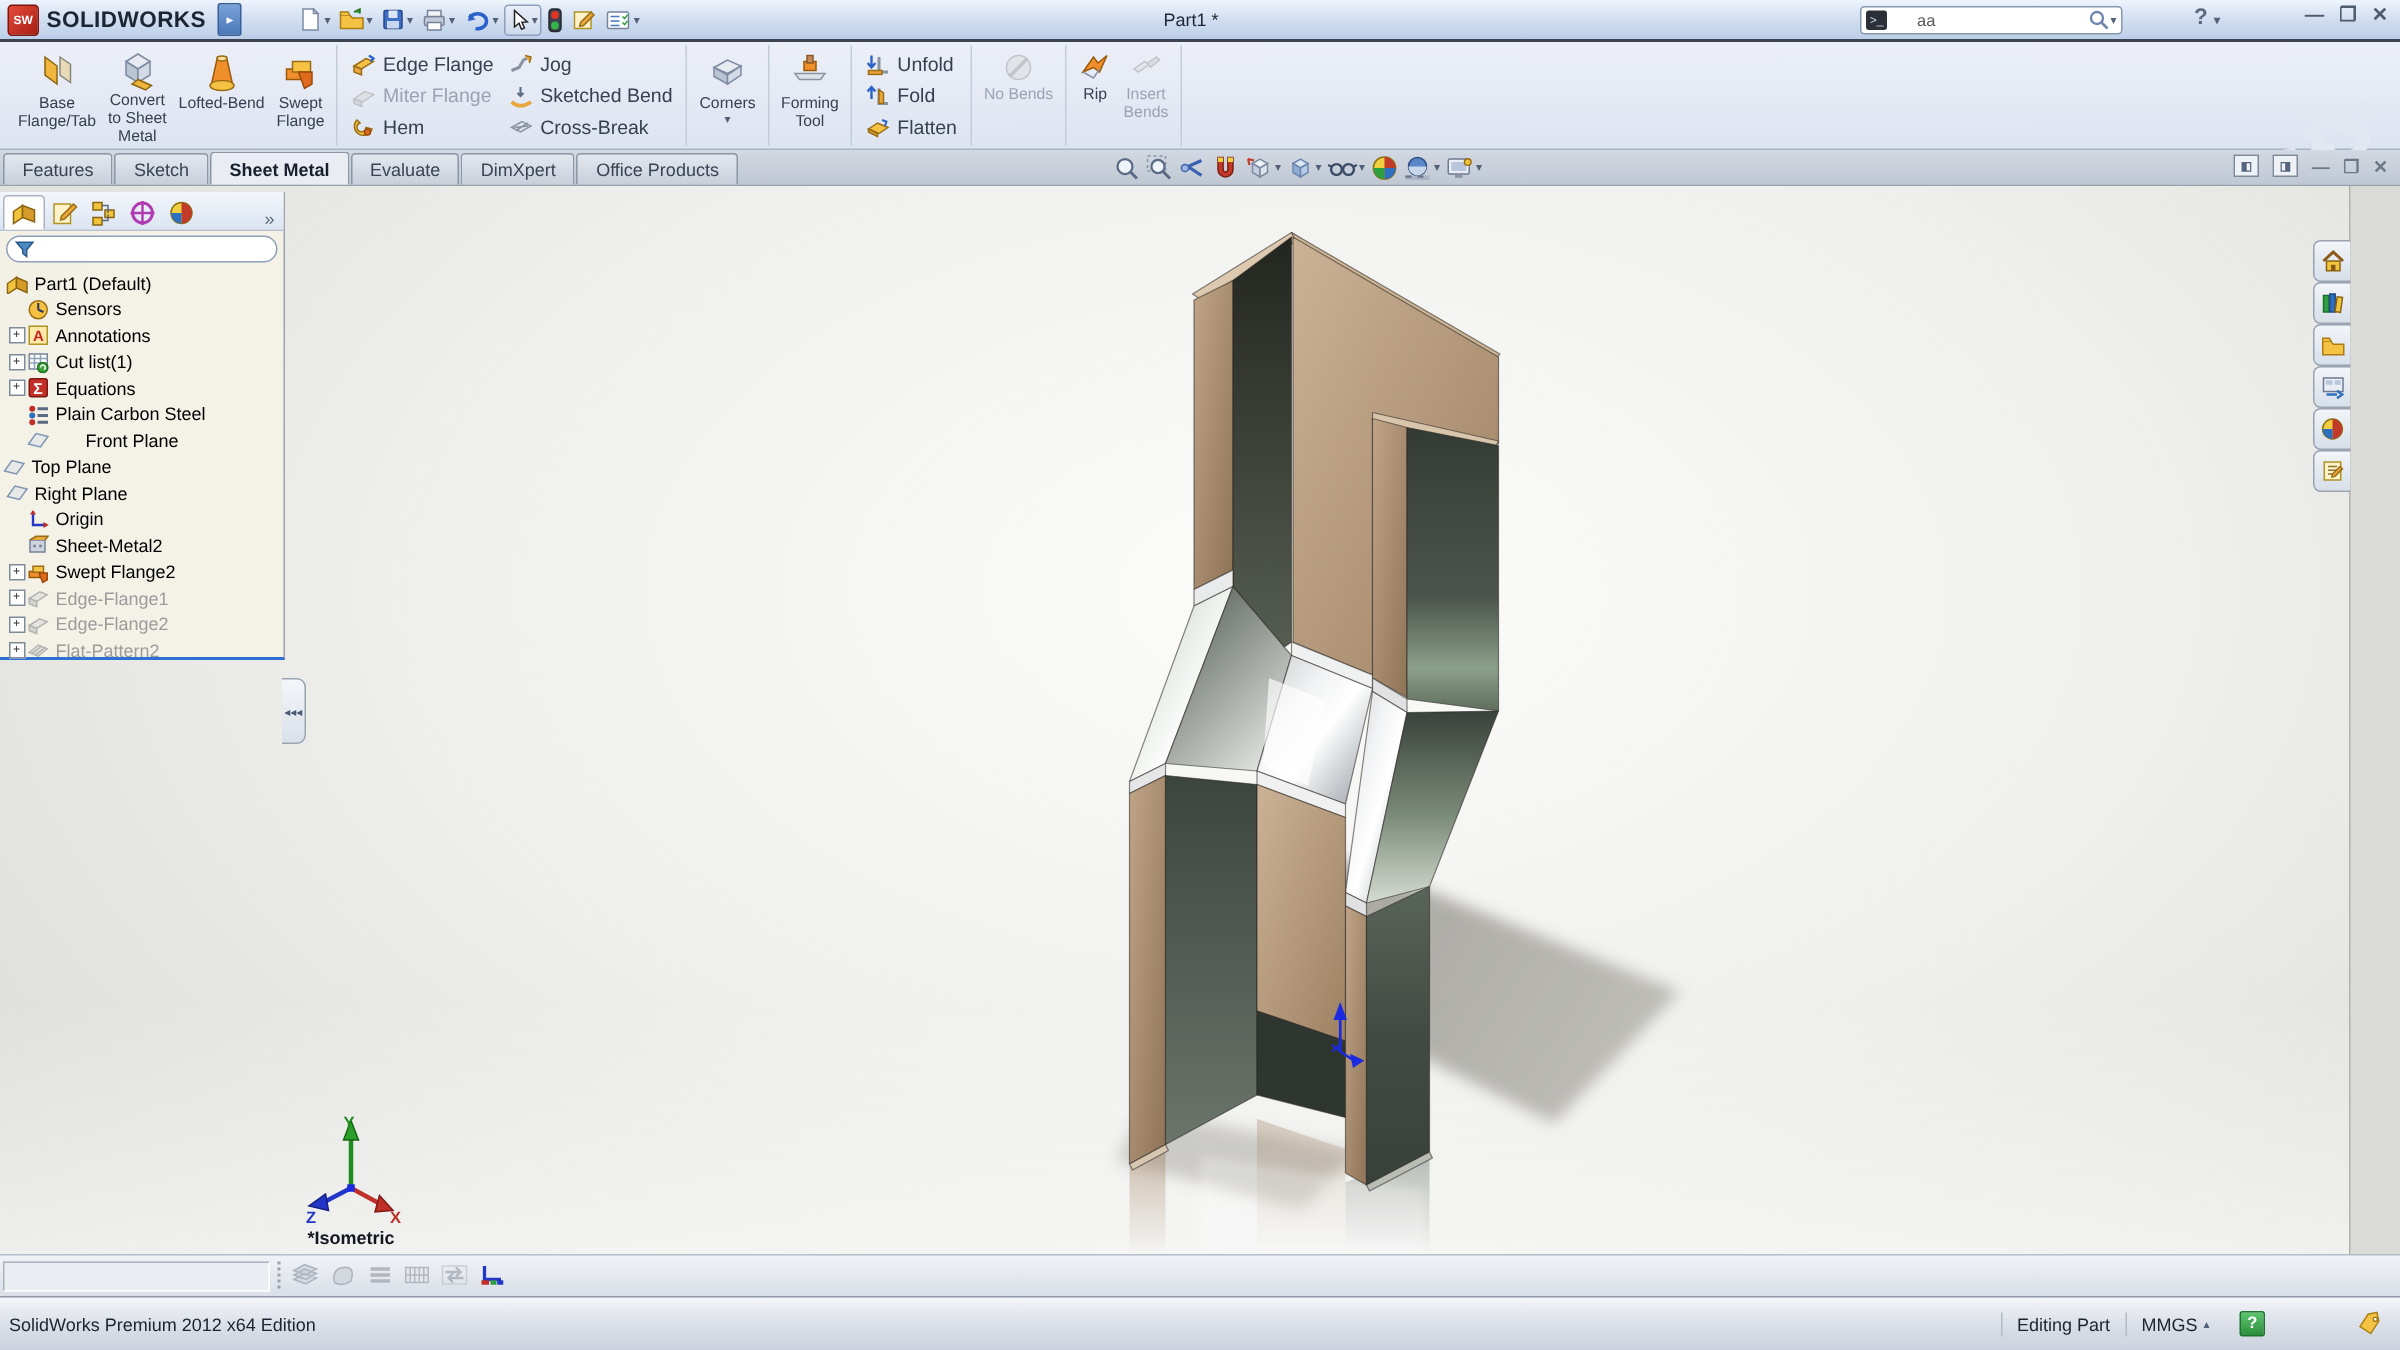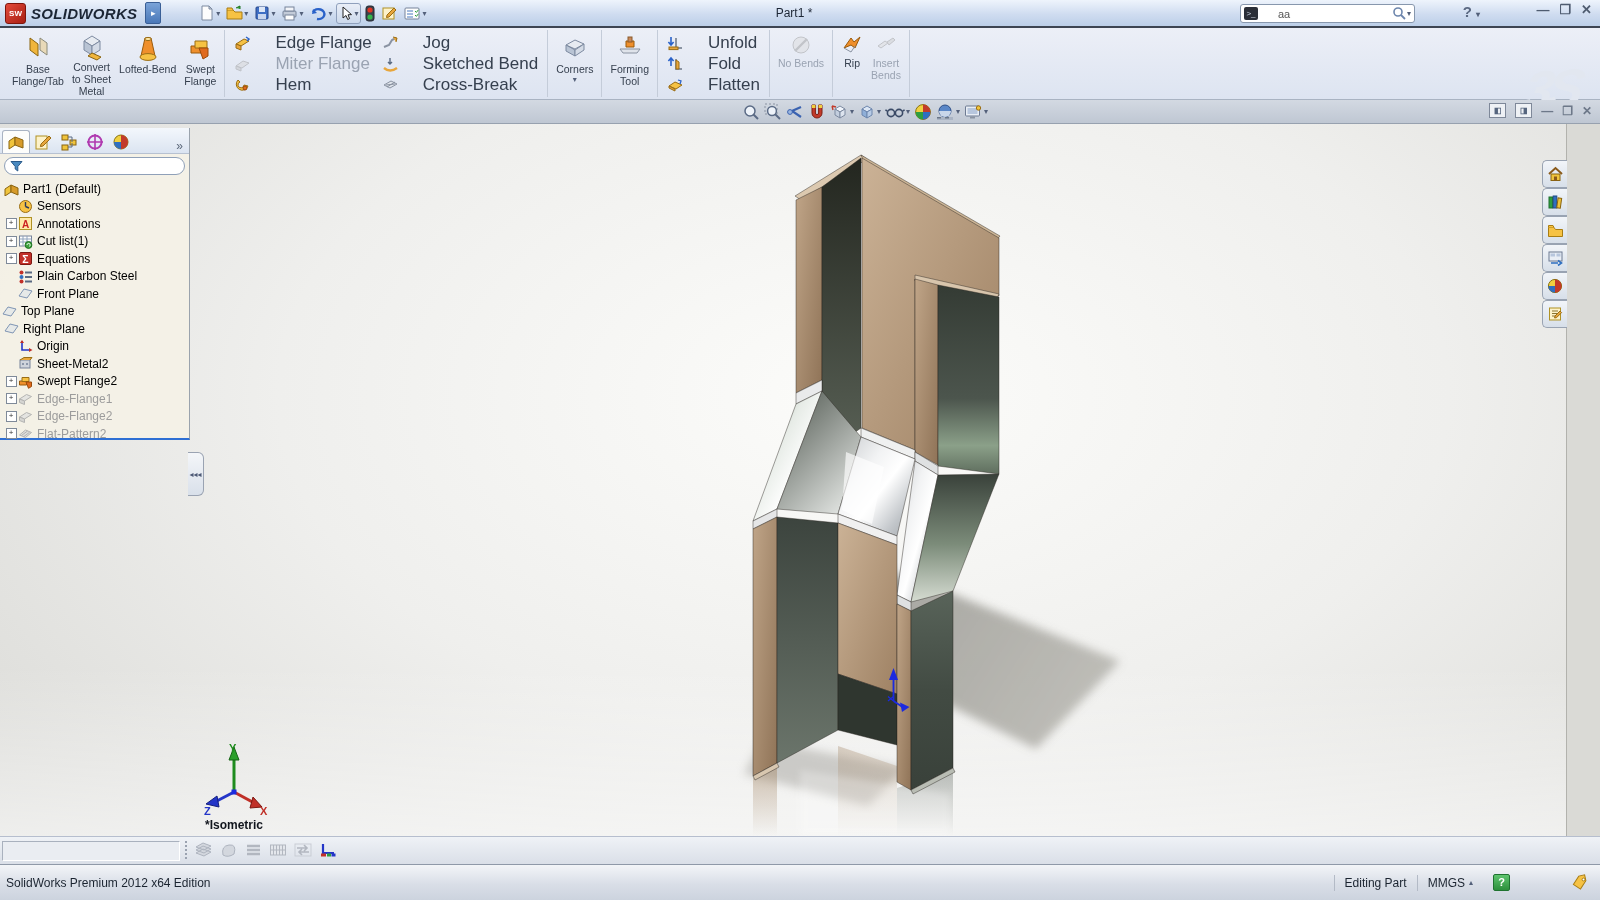--- a/index.html
+++ b/index.html
@@ -5,21 +5,21 @@
   html,body{margin:0;padding:0;}
   body{width:1600px;height:900px;overflow:hidden;font-family:"Liberation Sans",sans-serif;background:#e9e9e6;}
   .app{position:relative;width:1284px;height:900px;}
   
   .titlebar{position:absolute;top:0;left:0;width:1600px;height:28px;
     background:linear-gradient(#eef4fc,#cfdcf0 55%,#bccfe8);
     border-bottom:2px solid #3d4552;display:flex;align-items:center;box-sizing:border-box;}
   .logocube{display:inline-flex;align-items:center;justify-content:center;width:19px;height:19px;margin-left:5px;
     background:linear-gradient(135deg,#e34b3c,#a81e12);border-radius:3px;color:#fff;font-weight:bold;font-size:8px;
     border:1px solid #7d150c;}
-  .logotext{font-style:italic;font-size:15px;color:#1b2534;margin-left:5px;letter-spacing:.3px;}
+  .logotext{font-size:15px;color:#1b2534;margin-left:5px;letter-spacing:.3px;}
   .logotext b{font-weight:bold}
   .menuflyout{width:14px;height:20px;margin-left:8px;background:linear-gradient(#7aa3d8,#4a78b8);color:#fff;
     font-size:9px;display:inline-flex;align-items:center;justify-content:center;border-radius:2px;border:1px solid #3a5f96;}
   .tb-icons{display:flex;align-items:center;margin-left:36px;gap:2px;}
   .tbtn{display:inline-flex;align-items:center;gap:1px;padding:2px 2px;border-radius:3px;}
   .tbtn .car{font-size:8px;color:#53607a;}
   .tbtn.boxed{border:1px solid #8fa0bc;background:linear-gradient(#e9eef7,#ccd9ec);}
   .doc-title{position:absolute;left:0;right:12px;text-align:center;font-size:12px;color:#1d2736;pointer-events:none;}
   .search{position:absolute;right:185px;top:4px;width:175px;height:19px;background:#fff;border:1px solid #8797ad;
     border-radius:3px;display:flex;align-items:center;padding:0 3px;box-sizing:border-box;}
@@ -32,21 +32,21 @@
   .ribbon{position:absolute;top:28px;left:0;width:1600px;height:72px;
     background:linear-gradient(#eceff7,#dde4f1);border-bottom:1px solid #a9b3c2;box-sizing:border-box;
     display:flex;align-items:stretch;padding:2px 0 2px 4px;}
   .rgroup{display:flex;align-items:stretch;padding:1px 5px;border-right:1px solid #c4ccd9;gap:2px;}
   .rbtn{display:flex;flex-direction:column;align-items:center;justify-content:flex-start;padding:2px 3px;border-radius:3px;}
   .rbtn .ric{height:30px;display:flex;align-items:center;justify-content:center;}
   .rbtn .ric.m{height:24px;}
   .rlabel{font-size:10.5px;line-height:1.12;color:#36404f;text-align:center;white-space:pre-line;margin-top:1px;}
   .scol{display:flex;flex-direction:column;justify-content:center;gap:1px;}
   .sbtn{display:flex;align-items:center;gap:4px;height:20px;padding:0 4px;border-radius:2px;}
-  .sbtn .rlabel1{font-size:17px;color:#36404f;white-space:nowrap;margin-left:20px;}
+  .sbtn .rlabel1{font-size:13px;color:#36404f;white-space:nowrap;}
   .dis .rlabel,.dis .rlabel1{color:#9aa3b2;}
   .dis svg{filter:grayscale(1) opacity(.45);}
   .caret{font-size:8px;color:#53607a;line-height:1;}
   .watermark{position:absolute;right:22px;top:30px;font-size:54px;font-style:italic;font-weight:bold;
     color:#e2e7f0;transform:skewX(-14deg) rotate(-4deg);letter-spacing:-6px;user-select:none;}
   
   .tabstrip{position:absolute;top:100px;left:0;width:1600px;height:24px;
     background:linear-gradient(#d3d9e2,#bfc7d3);border-bottom:1px solid #97a1af;box-sizing:border-box;}
   .tabs{position:absolute;left:2px;bottom:0;display:flex;align-items:flex-end;}
   .tab{font-size:12px;color:#3a4352;padding:3px 12px 3px;margin-right:1px;border:1px solid #8d97a6;border-bottom:none;
@@ -391,20 +391,28 @@
           </span>
         <span class="rlabel">Insert
 Bends</span>
       </div>
     </div>
 
     <div class="watermark">3S</div>
   </div>
 
   <div class="tabstrip">
+    <div class="tabs">
+      <span class="tab">Features</span>
+      <span class="tab">Sketch</span>
+      <span class="tab active">Sheet Metal</span>
+      <span class="tab">Evaluate</span>
+      <span class="tab">DimXpert</span>
+      <span class="tab">Office Products</span>
+    </div>
 
     <div class="headsup">
       <span class="hbtn">
           <svg width="18" height="18">
             <circle cx="8" cy="8" r="5" fill="#eef3fa" stroke="#5a6a85" stroke-width="1.5"></circle>
             <line x1="11.5" y1="11.5" x2="16" y2="16" stroke="#5a6a85" stroke-width="2"></line>
           </svg>
         </span>
       <span class="hbtn">
           <svg width="18" height="18">
@@ -742,21 +750,21 @@
           <span class="ticon">
               <svg width="15" height="15">
                 <circle cx="3.5" cy="3.5" r="2" fill="#c23028"></circle>
                 <circle cx="3.5" cy="8" r="2" fill="#2f6fc0"></circle>
                 <circle cx="3.5" cy="12.5" r="2" fill="#c23028"></circle>
                 <path d="M7,3.5 h7 M7,8 h7 M7,12.5 h7" stroke="#5a6a82" stroke-width="2"></path>
               </svg>
             </span>
           <span class="tlabel">Plain Carbon Steel</span>
         </div>
-        <div class="trow" style="padding-left:18px;">
+        <div class="trow" style="padding-left:18px;gap:20px;">
           <span class="ticon">
               <svg width="15" height="15">
                 <path d="M1,10 L6,3 L14,5 L9,12 Z" fill="rgba(200,215,240,.3)" stroke="#8096b4"></path>
               </svg>
             </span>
           <span class="tlabel">Front Plane</span>
         </div>
         <div class="trow" style="padding-left:2px;">
           <span class="ticon">
               <svg width="15" height="15">

